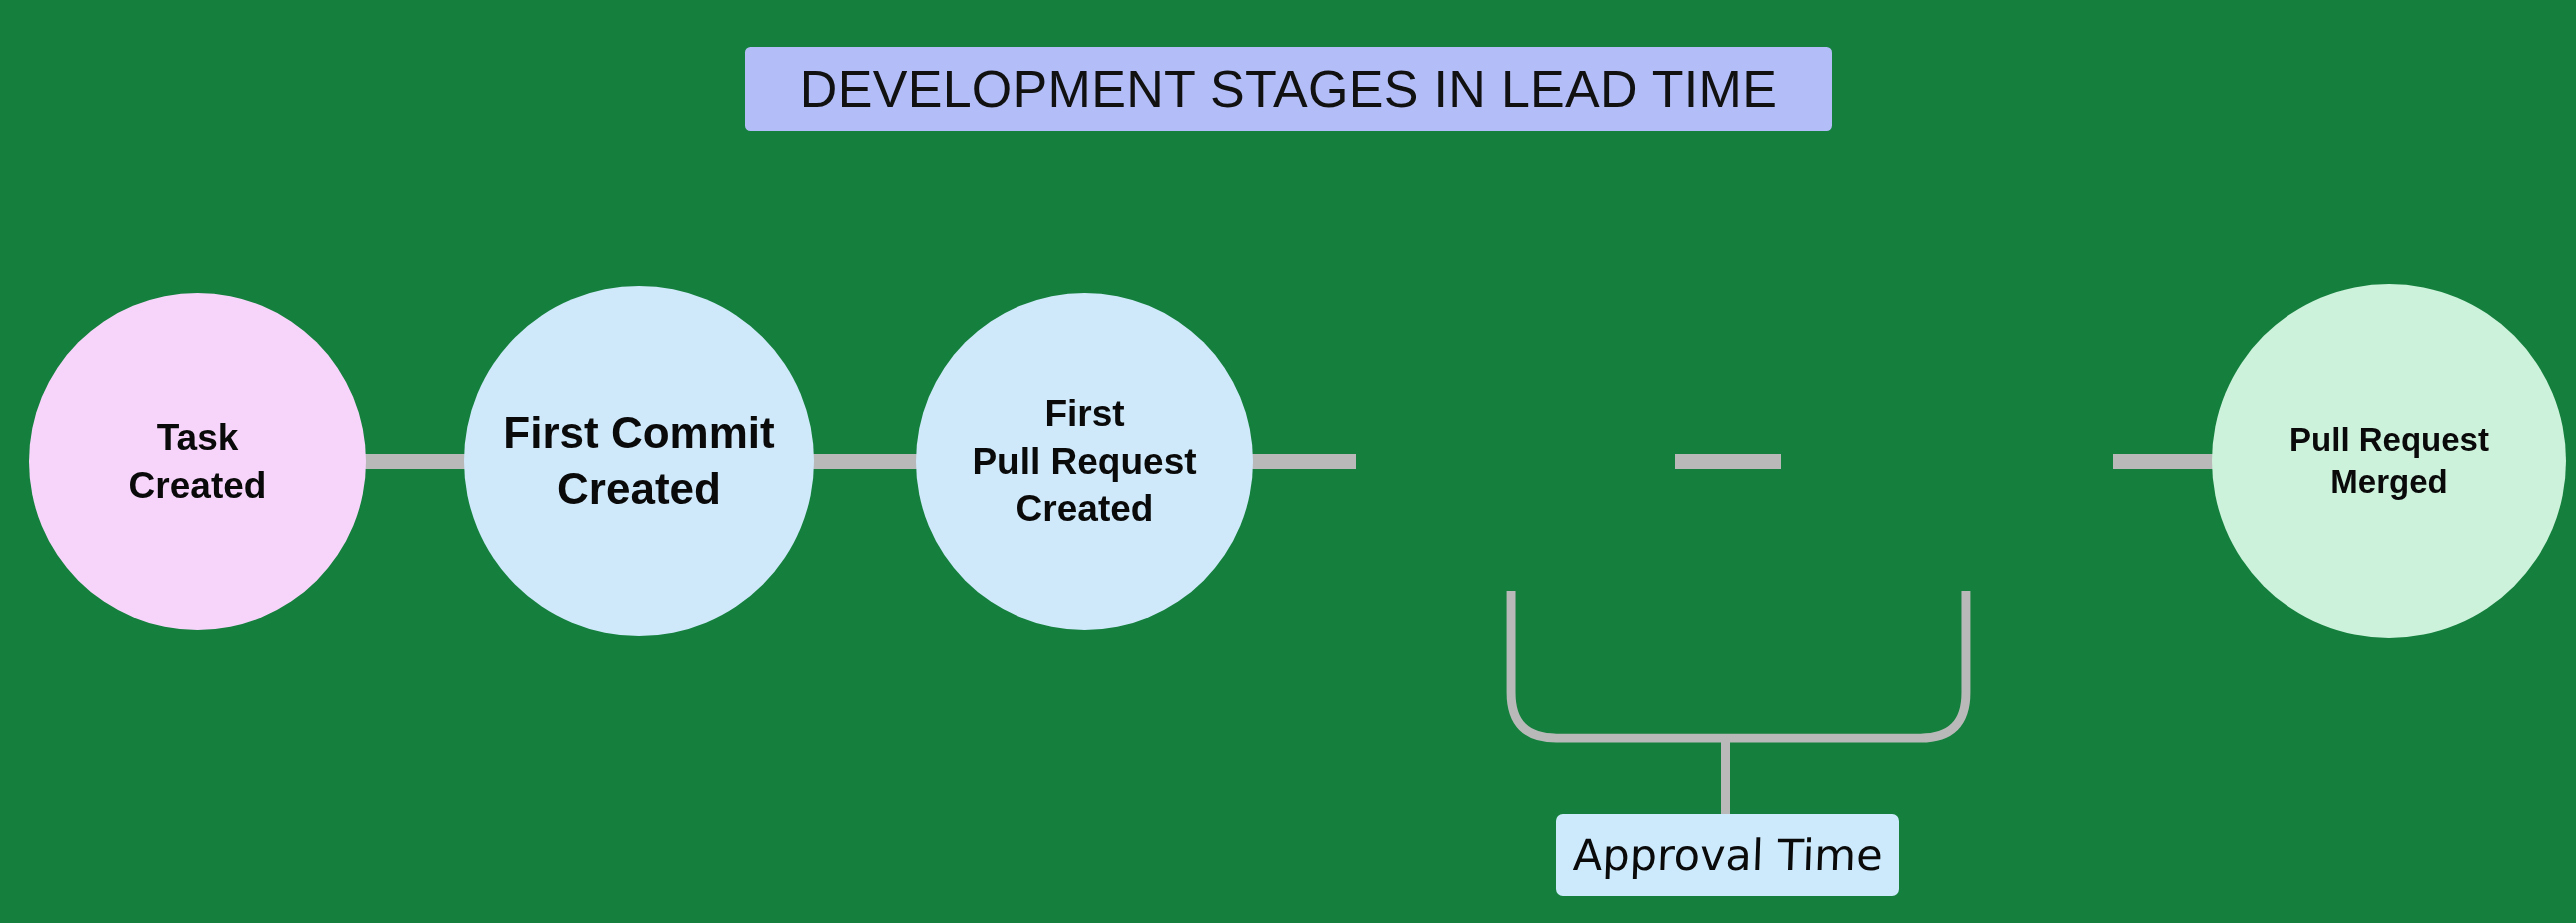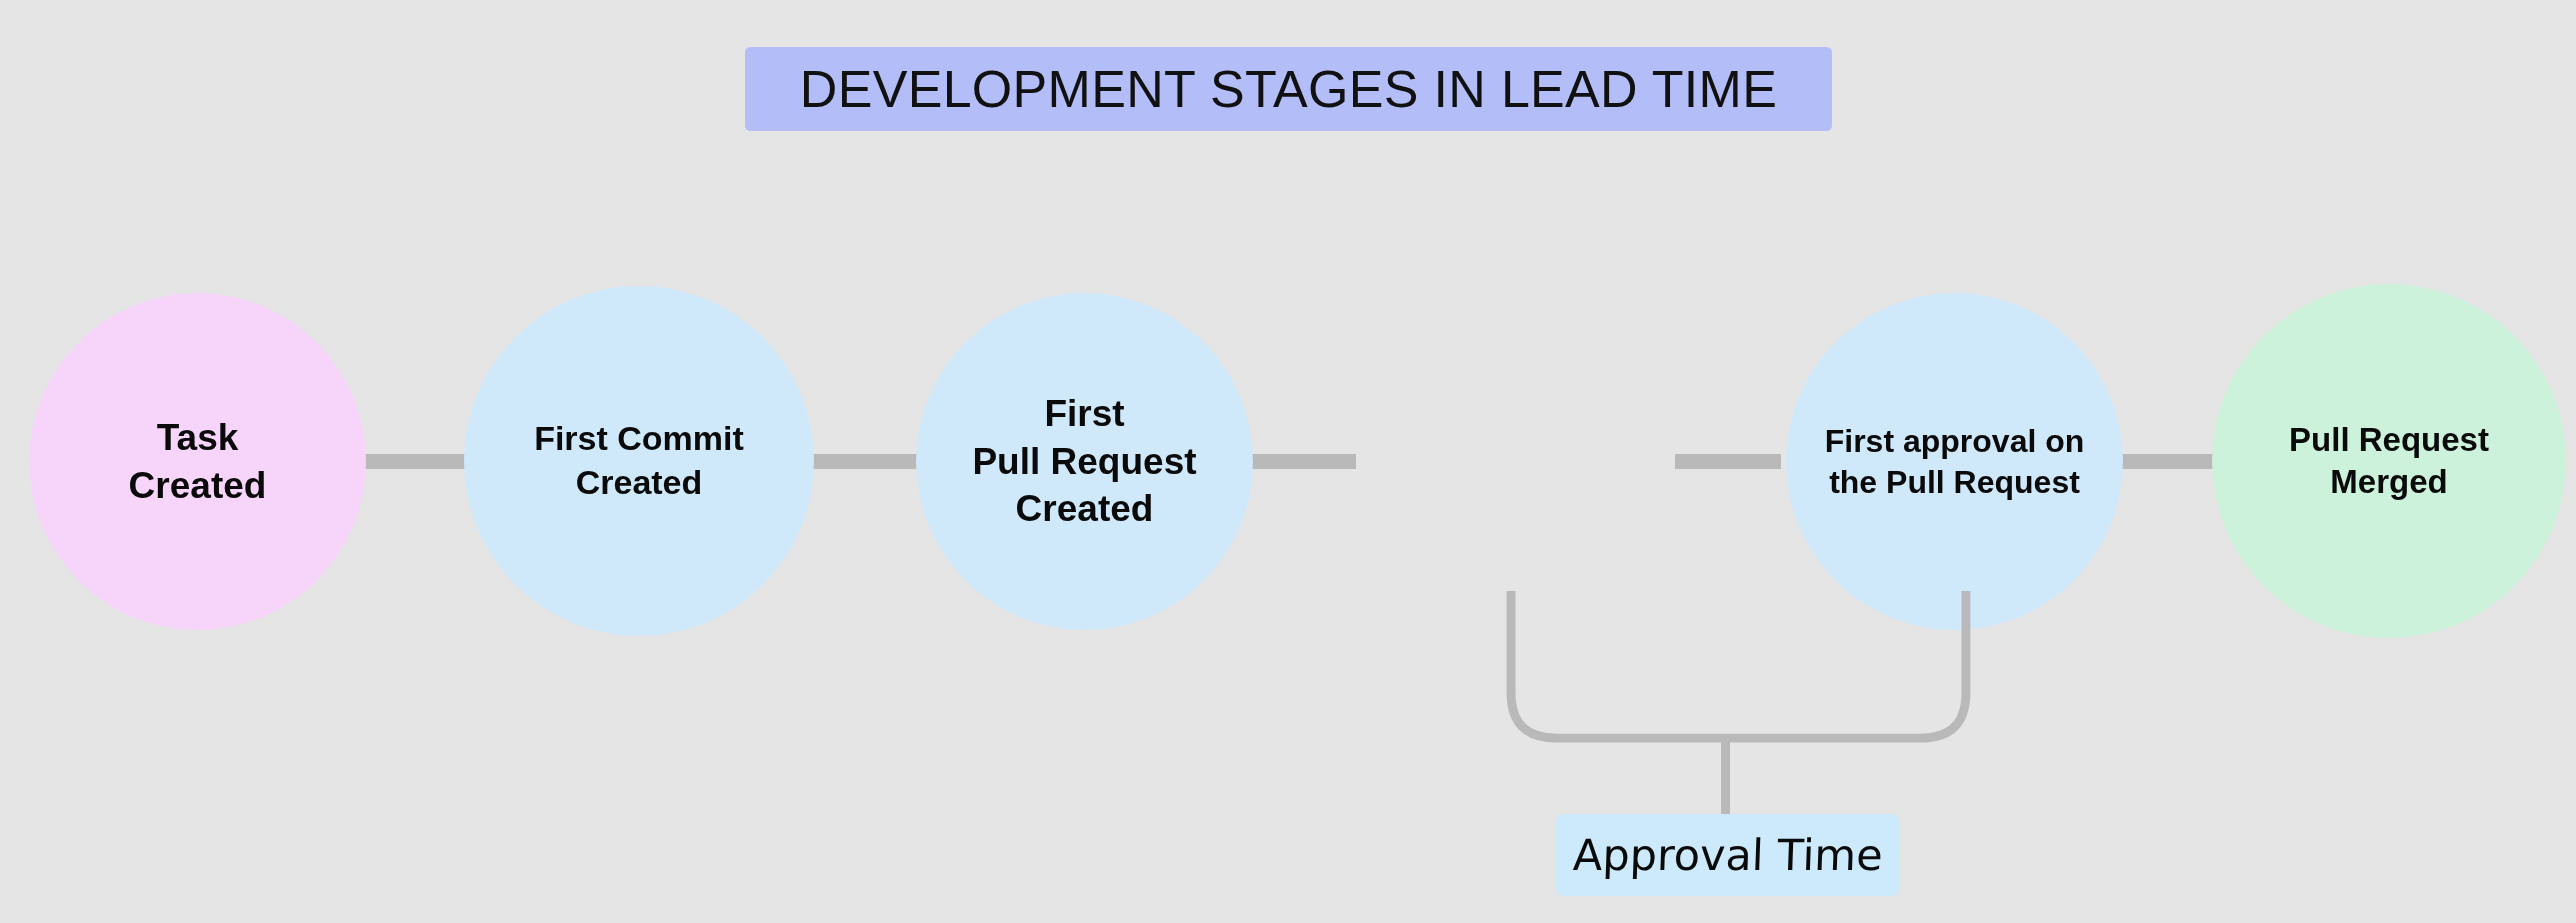--- a/index.html
+++ b/index.html
@@ -7,21 +7,21 @@
     padding: 0;
     background: #ffffff;
   }
   body {
     font-family: "Liberation Sans", sans-serif;
   }
   #canvas {
     position: relative;
     width: 2576px;
     height: 923px;
-    background: #e5e5e5;
+    background: #15803d;
     overflow: hidden;
   }
 
   
   #title-banner {
     position: absolute;
     left: 745px;
     top: 47px;
     width: 1087px;
     height: 84px;
@@ -122,35 +122,31 @@
   <div class="connector" style="left:1247px; top:454px; width:109px;"></div>
   <div class="connector" style="left:1675px; top:454px; width:106px;"></div>
   <div class="connector" style="left:2113px; top:454px; width:102px;"></div>
 
   <div class="stage-node" style="left:29px; top:293px; width:337px; height:337px; background:#f7d5fb;">
     <span class="stage-label" style="font-size:37px;">Task
 Created</span>
   </div>
 
   <div class="stage-node" style="left:464px; top:286px; width:350px; height:350px; background:#cfe9fb;">
-    <span class="stage-label" style="font-size:34px;">First Commit
+    <span class="stage-label" style="font-size:44px;">First Commit
 Created</span>
   </div>
 
   <div class="stage-node" style="left:916px; top:293px; width:337px; height:337px; background:#cfe9fb;">
     <span class="stage-label" style="font-size:37px;">First
 Pull Request
 Created</span>
   </div>
 
 
-  <div class="stage-node" style="left:1786px; top:293px; width:337px; height:337px; background:#cfe9fb;">
-    <span class="stage-label" style="font-size:32px;">First approval on
-the Pull Request</span>
-  </div>
 
   <div class="stage-node" style="left:2212px; top:284px; width:354px; height:354px; background:#cdf2dc;">
     <span class="stage-label" style="font-size:33px;">Pull Request
 Merged</span>
   </div>
 
   <svg id="approval-bracket" viewBox="0 0 700 240" width="481" height="165">
     <path d="M 19 0 L 19 148 Q 19 214 85 214 L 615 214 Q 681 214 681 148 L 681 0" fill="none" stroke="#b9b9b9" stroke-width="13" stroke-linecap="butt"></path>
   </svg>
 

